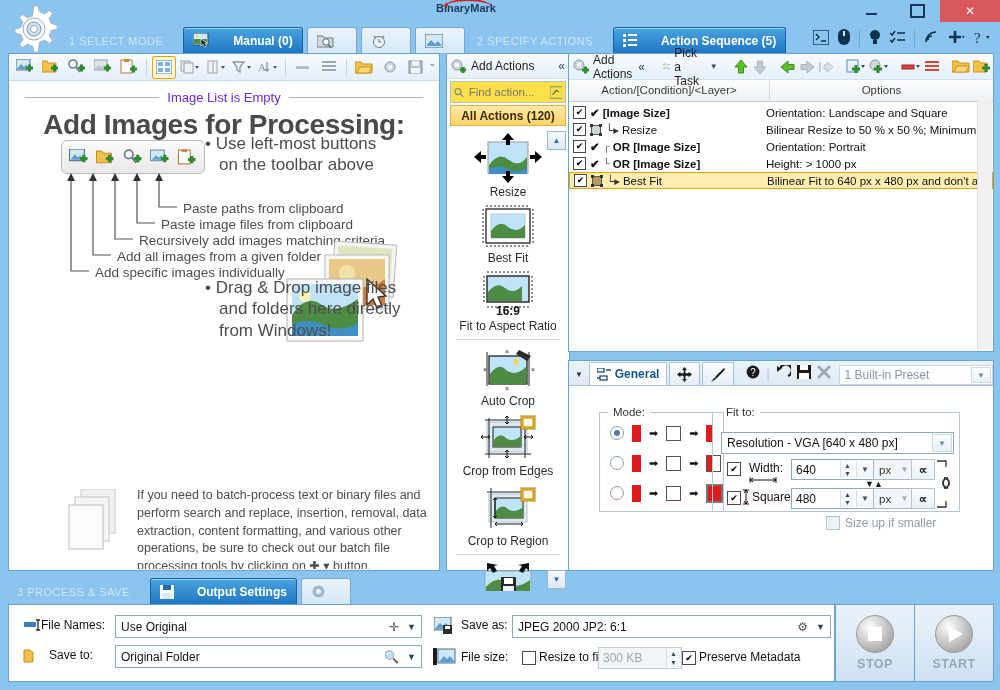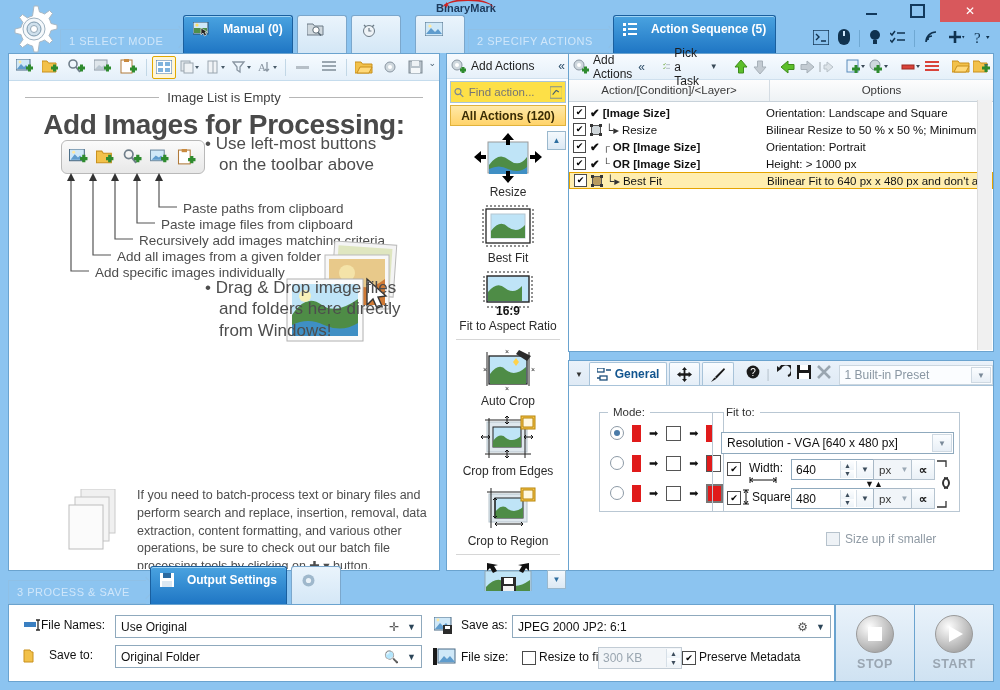--- a/index.html
+++ b/index.html
@@ -31,21 +31,21 @@
   .steplabel{
     height:22px;line-height:22px;padding:0 16px 0 8px;color:#cfe6fa;font-size:11px;
     letter-spacing:.5px;border:1px solid #8fc0e6;border-right:none;position:relative;background:transparent;
   }
   .steplabel:after{
     content:"";position:absolute;right:-8px;top:-1px;width:15px;height:15px;
     border-top:1px solid #8fc0e6;border-right:1px solid #8fc0e6;transform:rotate(45deg);
     background:transparent;
   }
   .tabbtn{
-    height:25px;min-width:30px;padding:6px 9px;margin-left:4px;display:flex;gap:13px;
+    height:25px;min-width:30px;padding:0 9px;margin-left:4px;display:flex;align-items:center;gap:23px;
     border:1px solid #7ba7cc;border-bottom:none;border-radius:3px 3px 0 0;
     background:linear-gradient(#e9f3fb,#cfe3f3);font-size:12px;color:#15324e;
   }
   .tabbtn.active{
     background:linear-gradient(#4aa3e0,#1f76c4);color:#fff;font-weight:bold;border-color:#1a5f9e;
     box-shadow:inset 0 1px 0 #9fd4f5;position:relative;
   }
   .tabbtn.active:after{content:"";position:absolute;left:50%;bottom:-7px;margin-left:-7px;
     border:7px solid transparent;border-top-color:#2b86cd;border-bottom:none;}
   .tabbtn.plain{background:linear-gradient(#eaf4fc,#d4e7f6);}
@@ -60,21 +60,21 @@
   
   .leftpanel{position:absolute;left:8px;top:53px;width:430px;height:516px;background:#fff;border:1px solid #6aa3cf;}
   .ltoolbar{height:26px;background:linear-gradient(#f6fbff,#e4eff9);border-bottom:1px solid #c5dced;display:flex;align-items:center;padding:0 4px;gap:2px;position:relative;}
   .tbi{width:22px;height:21px;display:flex;align-items:center;justify-content:center;border:1px solid transparent;border-radius:2px;}
   .tbi.sel{border-color:#e0a800;background:#fff6d8;}
   .tbsep{width:1px;height:17px;background:#c2d7e6;margin:0 3px;}
   .tbovf{position:absolute;right:3px;top:4px;font-size:9px;color:#4a6275;}
 
   .lcontent{position:relative;height:488px;overflow:hidden;color:#4d4d4d;}
 
-  .hrule{display:flex;align-items:center;gap:8px;font-size:13px;color:#404040;padding:0 16px;}
+  .hrule{display:flex;align-items:center;gap:8px;font-size:13px;color:#6d28d9;padding:0 16px;}
   .hrule .line{flex:1;height:1px;background:#b6b6b6;}
   h1.addimg{margin:4px 0 0 0;text-align:center;font-size:28px;color:#4a4a4a;font-weight:bold;letter-spacing:-.4px;}
 
   .iconbar{position:absolute;left:52px;top:59px;width:134px;height:32px;border:1px solid #b9b9b9;border-radius:6px;
      background:linear-gradient(#fbfbfb,#e8e8e8);display:flex;align-items:center;justify-content:space-around;padding:0 4px;}
   .bullets{position:absolute;left:196px;top:52px;font-size:17px;color:#4d4d4d;line-height:1.25;}
   .callouts{position:absolute;left:52px;top:96px;font-size:13.5px;color:#4d4d4d;}
   .callouts div{white-space:nowrap;}
 
   .dragtext{position:absolute;left:196px;top:196px;font-size:17px;color:#4d4d4d;line-height:1.25;}
@@ -941,21 +941,21 @@
         <svg style="position:absolute;left:222px;top:38px;" width="20" height="56" viewBox="0 0 20 56">
           <path d="M2 5 h9 v6" stroke="#333" fill="none" stroke-width="1.3"></path>
           <path d="M2 51 h9 v-6" stroke="#333" fill="none" stroke-width="1.3"></path>
           <g stroke="#333" stroke-width="2" fill="none">
               <path d="M13 22 a5 5 0 1 0 0 10"></path>
               <path d="M9 22 a5 5 0 1 1 0 10"></path>
             </g>
         </svg>
       </fieldset>
 
-      <div style="position:absolute;left:257px;top:130px;display:flex;align-items:center;gap:5px;font-size:12px;color:#8f9aa4;margin-top:16px;">
+      <div style="position:absolute;left:257px;top:130px;display:flex;align-items:center;gap:5px;font-size:12px;color:#8f9aa4;">
         <span class="chk dis"></span>
         <span>Size up if smaller</span>
       </div>
     </div>
   </div>
 
   <div class="bottomtabs">
     <div class="steplabel">3 PROCESS &amp; SAVE</div>
     <div class="tabbtn active">
       <svg width="14" height="14" viewBox="0 0 14 14">

